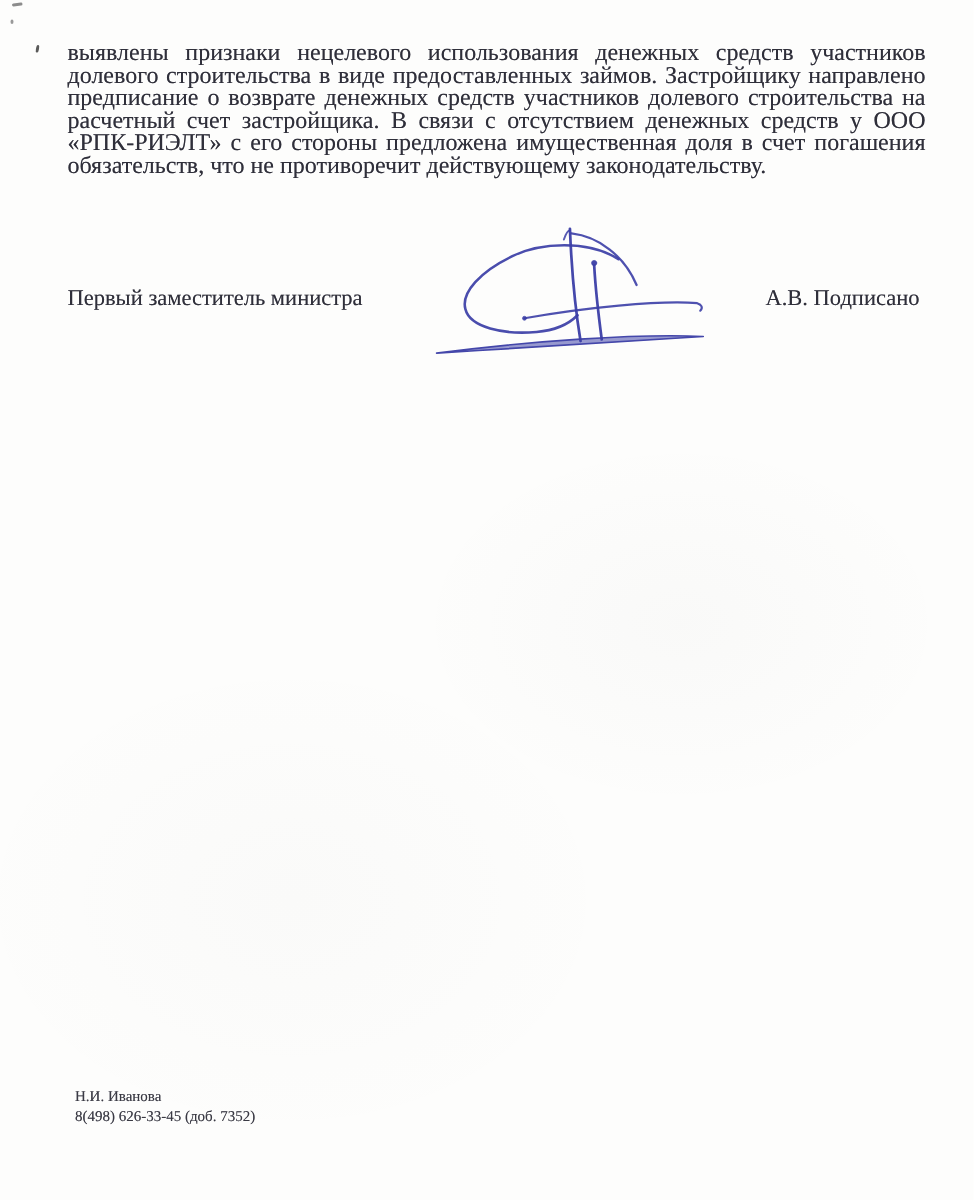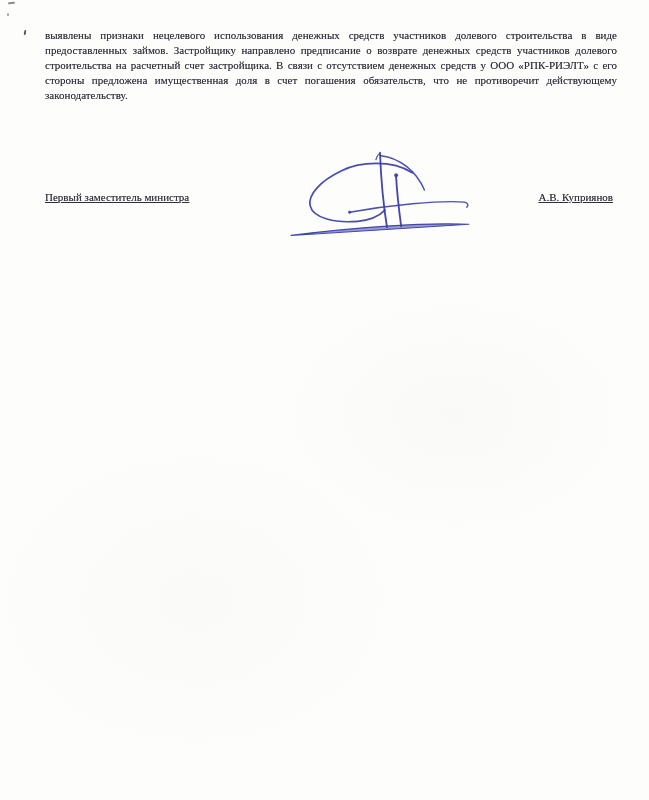--- a/index.html
+++ b/index.html
@@ -28,35 +28,34 @@
   .speck-1 { left: 8px; top: 2px; width: 7px; height: 2px; transform: rotate(-6deg); border-radius: 1px; }
   .speck-2 { left: 7px; top: 13px; width: 2px; height: 3px; background: #999; border-radius: 50%; }
   .speck-3 { left: 24px; top: 30px; width: 2px; height: 5px; background: #5a5a5a; border-radius: 40%; transform: rotate(10deg); }
 
   .content {
     position: absolute;
     left: 45px;
     top: 28px;
     width: 572px;
     color: var(--text);
-    font-size: 11px;
+    font-size: 16px;
     line-height: 15.1px;
     text-align: justify;
     text-shadow: 0 0 0.4px rgba(45,45,60,0.55);
   }
   .para { margin: 0; }
   .para-indent { text-indent: 29px; }
 
   .sig-title, .sig-name {
     position: absolute;
     color: var(--text);
-    font-size: 11px;
+    font-size: 15px;
     white-space: nowrap;
     text-shadow: 0 0 0.4px rgba(45,45,60,0.55);
-    text-decoration: underline;
   }
   .sig-title { left: 45px; top: 191px; }
   .sig-name  { right: 36px; top: 191px; }
 
   .signature {
     position: absolute;
     left: 283px;
     top: 142px;
     width: 202px;
     height: 102px;
@@ -99,16 +98,20 @@
     <circle cx="112" cy="32.5" r="1.7" fill="#3b3ea6" stroke-width="0.5" opacity="0.95"></circle>
 
     <path d="M 97,13 C 115,15 132,28 140,47" stroke-width="1.5" opacity="0.9"></path>
 
     <path d="M 66,69 C 105,62 155,57 180,59 C 183,60 184,62 182,64" stroke-width="1.4" opacity="0.9"></path>
     <circle cx="66" cy="69" r="1.3" fill="#3b3ea6" stroke-width="0.5" opacity="0.9"></circle>
 
     <path d="M 8,92 C 70,84 140,79 184,81 C 140,84 72,88 8,92 Z" stroke-width="1.1" fill="#3b3ea6" fill-opacity="0.55" opacity="0.95"></path>
   </svg>
 
-  <span class="sig-name">А.В. Куприянов</span>
+  <span class="sig-name">А.В. Подписано</span>
 
+  <div class="footer">
+    <div>Н.И. Иванова</div>
+    <div>8(498) 626-33-45 (доб. 7352)</div>
+  </div>
 
 </div>
 
 </body></html>

